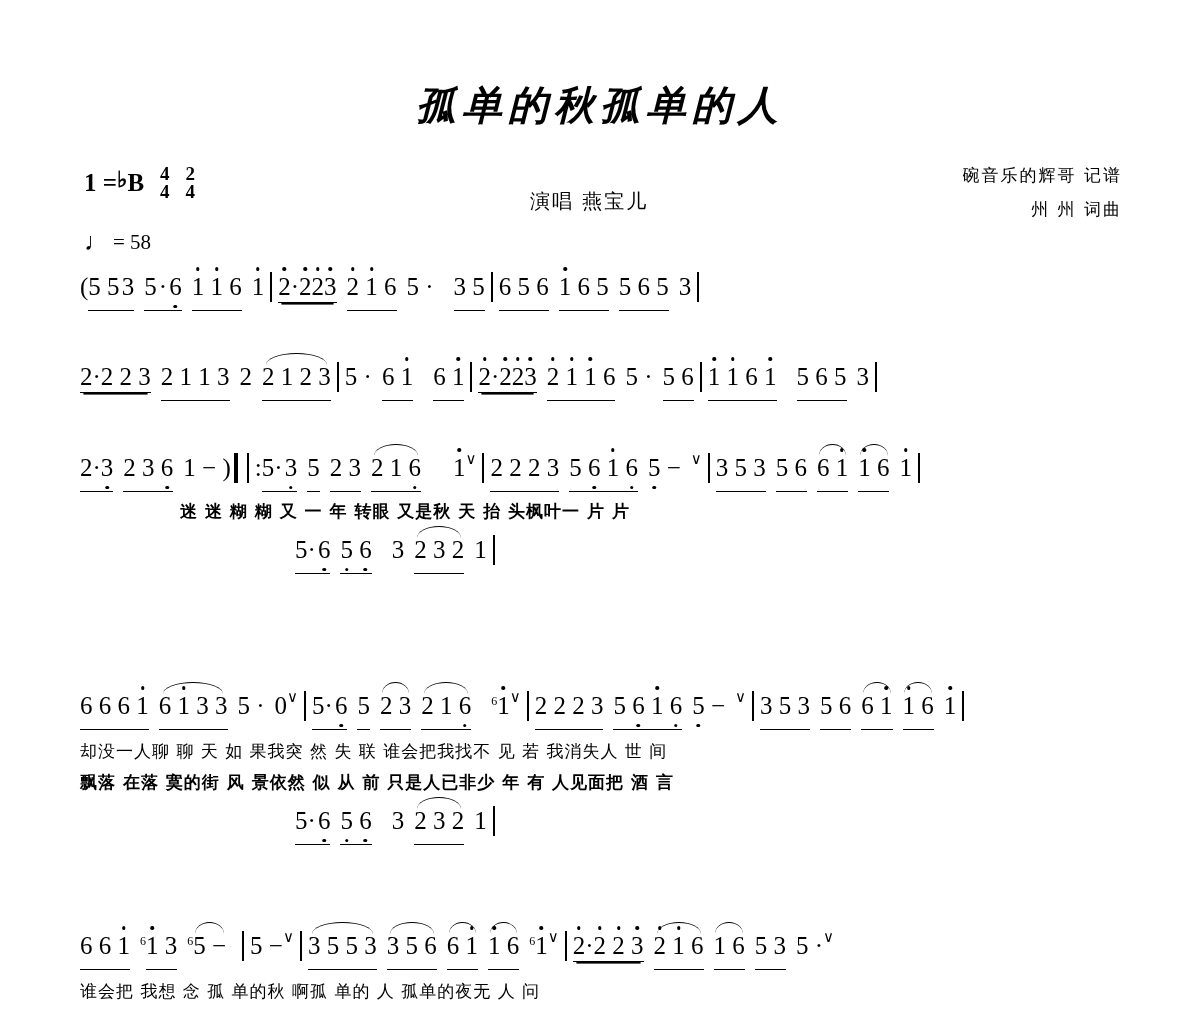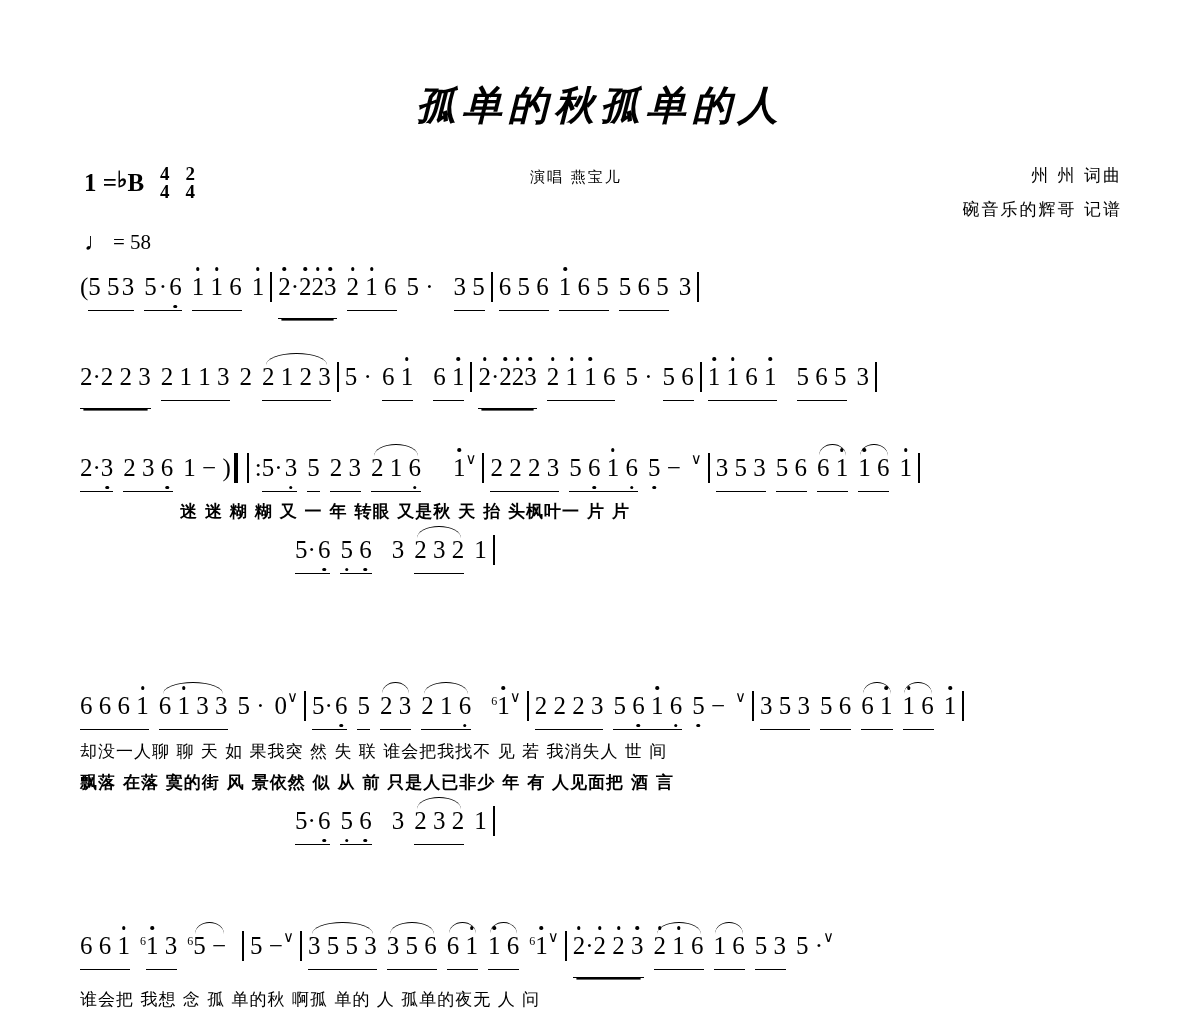--- a/index.html
+++ b/index.html
@@ -68,22 +68,22 @@
     display: flex;
     align-items: center;
   }
   .tempo .note {
     font-size: 25px;
     margin-right: 4px;
   }
   .singer {
     position: absolute;
     left: 530px;
-    top: 168px;
-    font-size: 15px;
+    top: 188px;
+    font-size: 20px;
     font-family: "DejaVu Serif", serif;
     letter-spacing: 2px;
   }
   .credits {
     position: absolute;
     right: 78px;
     top: 158px;
     font-size: 17px;
     font-family: "DejaVu Serif", serif;
     text-align: right;
@@ -110,21 +110,21 @@
     margin-top: 10px;
     white-space: nowrap;
   }
   .lyric2 { margin-top: 8px; font-weight: bold; }
 
   
   .u1 { border-bottom: 1.6px solid #000; padding-bottom: 11px; display:inline-block; }
   .u2 {
     border-bottom: 1.6px solid #000;
     box-shadow: 0 5px 0 -3.4px #000;
-    padding-bottom: 19px;
+    padding-bottom: 3px;
     display: inline-block;
   }
   .dotup { position: relative; display:inline-block; }
   .dotup::before {
     content: "";
     position: absolute;
     top: -7px;
     left: 50%;
     transform: translateX(-50%);
     width: 3.5px; height: 3.5px;
@@ -186,22 +186,22 @@
   </div>
 
   <div class="tempo">
     <span class="note">♩</span>
     <span>= 58</span>
   </div>
 
   <div class="singer">演唱 燕宝儿</div>
 
   <div class="credits">
+    <div class="row">碗音乐的辉哥  记谱</div>
     <div class="row">州        州  词曲</div>
-    <div class="row">碗音乐的辉哥  记谱</div>
   </div>
 
   <div class="line" style="top: 272px;">
     <span class="notes">
       <span>(</span><span class="u1">5 5 3</span><span class="sp"></span><span class="u1">5 · <span class="dotdn">6</span></span><span class="sp"></span><span class="u1"><span class="dotup">1</span> <span class="dotup">1</span> 6</span><span class="sp"></span><span class="dotup">1</span><span class="bar"></span><span class="u2"><span class="dotup">2</span>·<span class="dotup">2</span><span class="dotup">2</span><span class="dotup">3</span></span><span class="sp"></span><span class="u1"><span class="dotup">2</span> <span class="dotup">1</span> 6</span><span class="sp"></span>5 ·<span class="sp2"></span><span class="u1">3 5</span><span class="bar"></span><span class="u1">6 5 6</span><span class="sp"></span><span class="u1"><span class="dotup">1</span> 6 5</span><span class="sp"></span><span class="u1">5 6 5</span><span class="sp"></span>3<span class="bar"></span>
     </span>
   </div>
 
   <div class="line" style="top: 362px;">
     <span class="notes">

